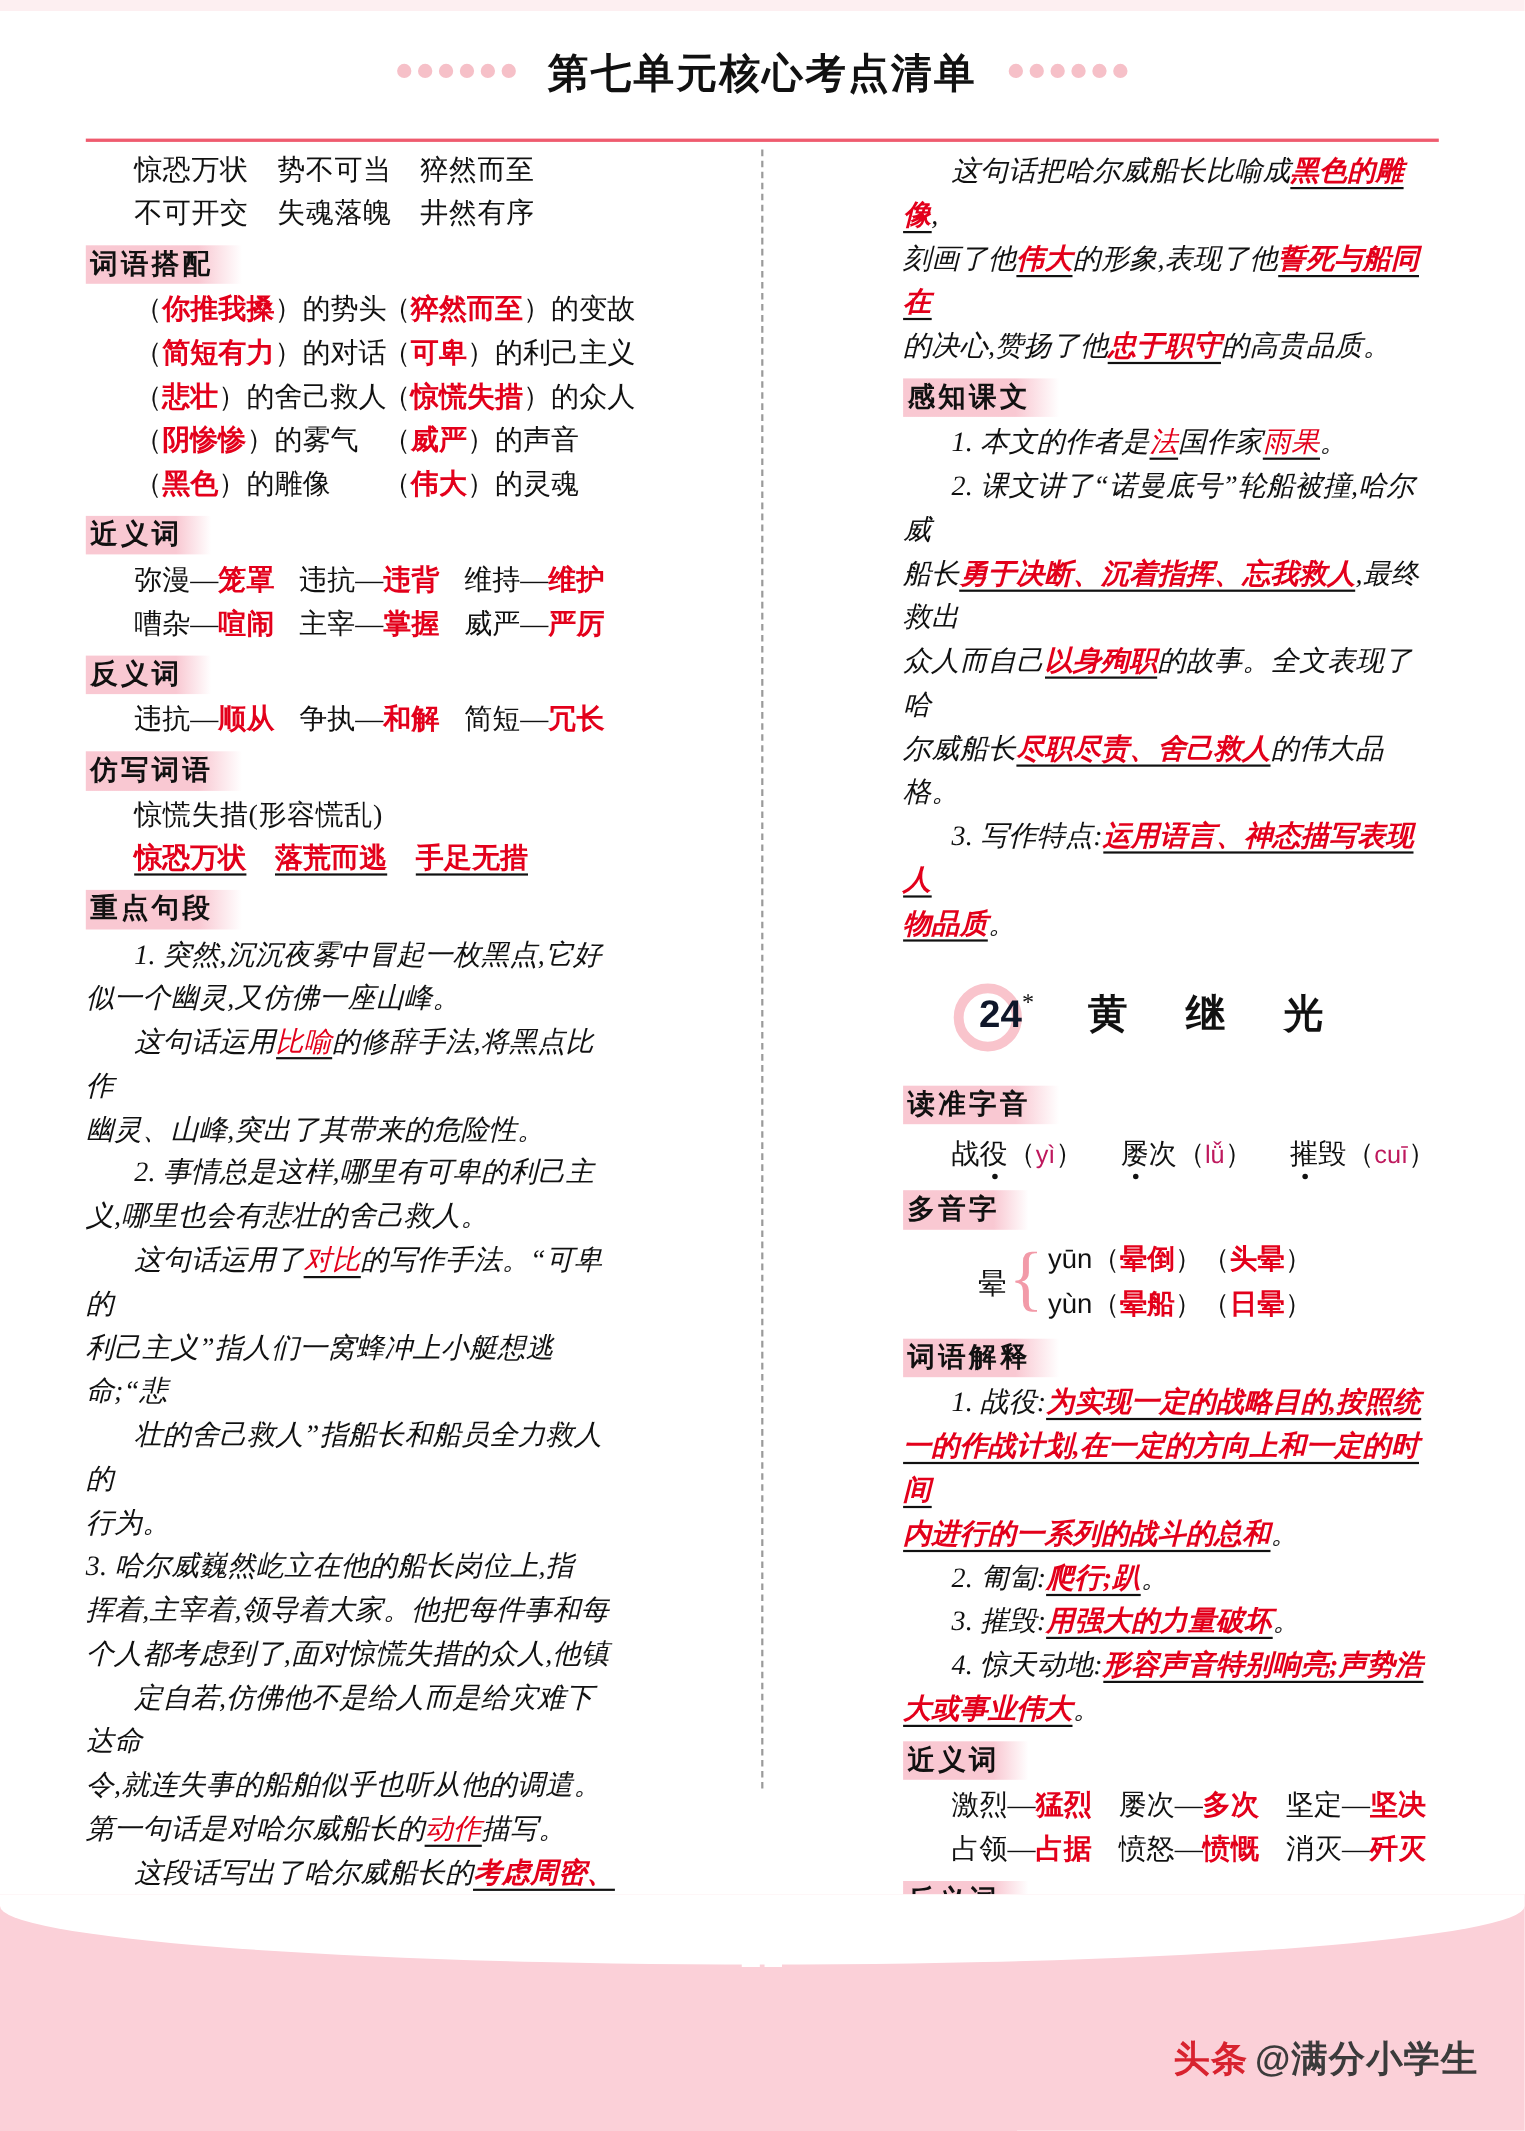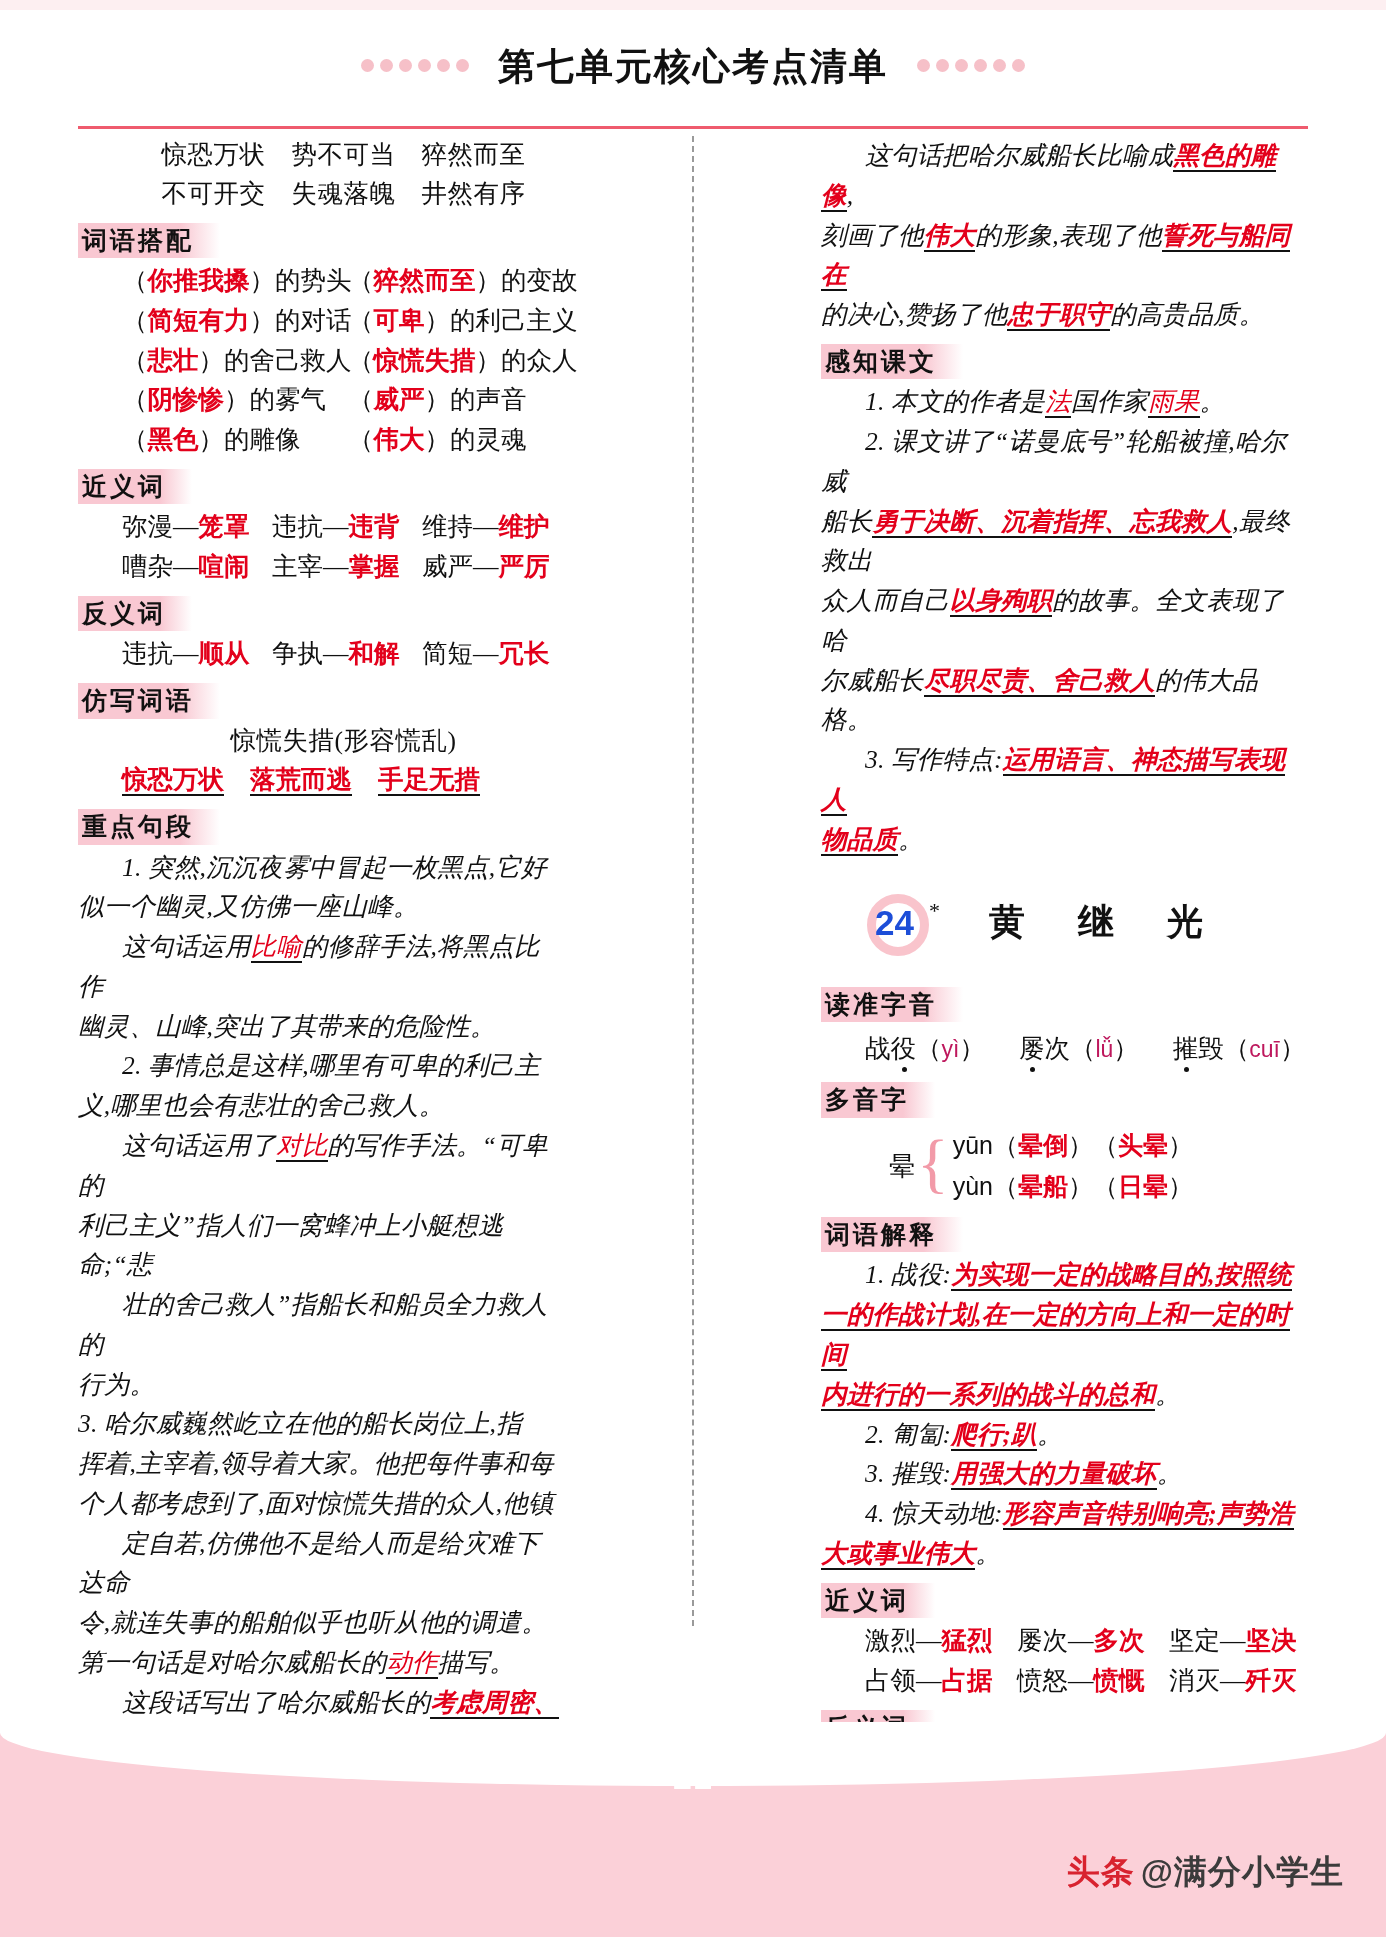--- a/index.html
+++ b/index.html
@@ -71,21 +71,20 @@
     font-size:25px;font-weight:bold;color:#111;
     background:linear-gradient(90deg,#f9c8d2 0%,#f9c8d2 72%,rgba(249,200,210,0) 100%);
     padding:2px 26px 3px 4px;margin:9px 0 3px 0;letter-spacing:3px;
     line-height:1.22;
   }
 
   
   .line{
     font-size:25.5px;line-height:1.52;color:#111;letter-spacing:0.5px;
     white-space:nowrap;
-    text-align:center;
   }
   .body-line{
     font-size:25.5px;line-height:1.56;color:#111;letter-spacing:0.2px;
     font-family:"Liberation Serif",serif;
   }
   .indent{padding-left:44px;}
   .redb{color:#e3001b;font-weight:bold;margin-top:36px;}
   .ru{color:#e3001b;border-bottom:2px solid #111;}
   .rub{color:#e3001b;font-weight:bold;border-bottom:2px solid #111;}
   .kaiti{font-family:"Liberation Serif",serif;font-style:italic;}
@@ -97,22 +96,22 @@
 
   
   .lesson{
     position:relative;height:86px;margin:26px 0 6px 0;text-align:center;
   }
   .lesson .circle{
     position:absolute;left:46px;top:8px;width:62px;height:62px;
     border-radius:50%;border:9px solid #f9c4cc;box-sizing:border-box;
   }
   .lesson .num{
-    position:absolute;left:54px;top:17px;
-    font-size:35px;font-weight:bold;color:#1d4ed8;
+    position:absolute;left:69px;top:17px;
+    font-size:35px;font-weight:bold;color:#0f172a;
     font-family:"Liberation Sans",sans-serif;
   }
   .lesson .star{
     position:absolute;left:108px;top:12px;font-size:22px;color:#111;
   }
   .lesson .lname{
     position:absolute;left:168px;top:12px;
     font-size:36px;font-weight:bold;color:#111;letter-spacing:22px;
     font-family:"Liberation Serif",serif;
   }

